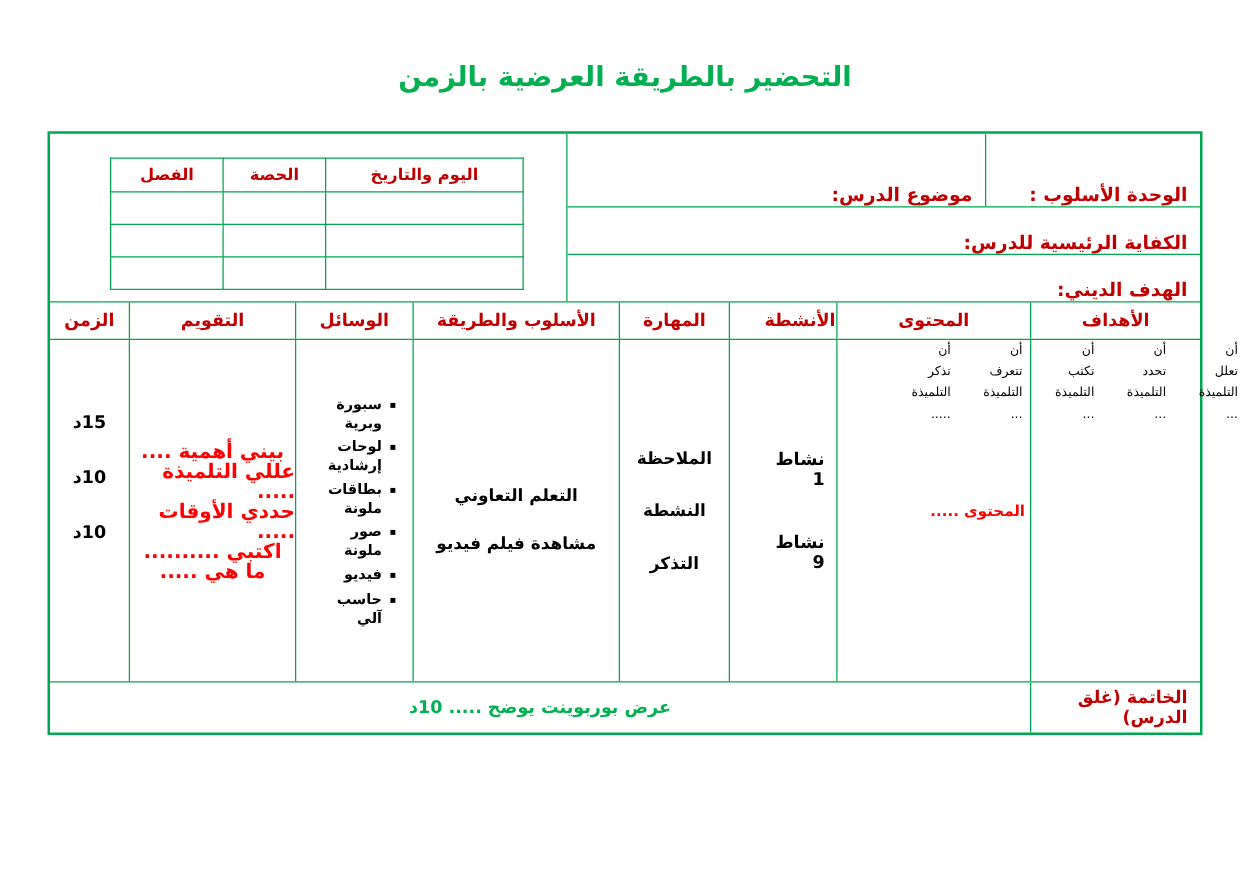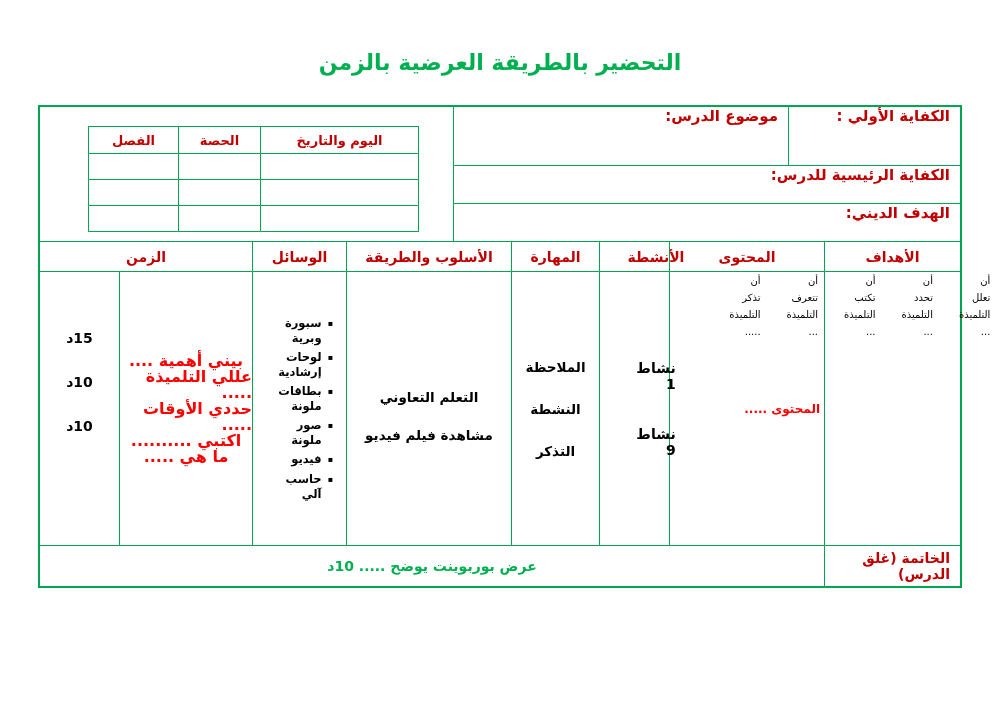--- a/index.html
+++ b/index.html
@@ -27,21 +27,21 @@
   }
   .outer{
     width:924px;
     margin:0 auto;
     border:2px solid var(--green);
   }
   
   .top{display:flex;height:135px;border-bottom:1px solid var(--green);}
   .labels-area{width:507px;border-left:1px solid var(--green);display:flex;flex-direction:column;}
   .labels-row1{display:flex;height:59px;border-bottom:1px solid var(--green);}
-  .cell{display:flex;align-items:flex-start;padding:0 10px;color:var(--dark-red);font-weight:bold;font-size:15px;}
+  .cell{display:flex;align-items:flex-end;padding:0 10px;color:var(--dark-red);font-weight:bold;font-size:15px;}
   .unit-cell{width:172px;border-left:1px solid var(--green);}
   .topic-cell{flex:1;}
   .labels-row2{height:38px;border-bottom:1px solid var(--green);}
   .labels-row3{flex:1;}
   .schedule-area{flex:1;padding:19px 34px 0 0;}
   table.schedule{border-collapse:collapse;width:330px;table-layout:fixed;}
   table.schedule th,table.schedule td{border:1px solid var(--green);}
   table.schedule th{height:27px;color:var(--dark-red);font-weight:bold;font-size:13px;text-align:center;}
   table.schedule td{height:26px;}
   .col-day{width:158px;}
@@ -50,21 +50,21 @@
   
   .grid-header{display:flex;height:30px;border-bottom:1px solid var(--green);}
   .grid-body{display:flex;height:274px;border-bottom:1px solid var(--green);}
   .grid-footer{display:flex;height:40px;}
   .gcell{border-left:1px solid var(--green);}
   .grid-header > .gcell:last-child,
   .grid-body  > .gcell:last-child,
   .grid-footer> .gcell:last-child{border-left:none;}
   .hcell{display:flex;align-items:center;justify-content:center;color:var(--dark-red);font-weight:bold;font-size:14px;}
   .w-obj{width:136px;}
-  .w-cont{width:155px;}
+  .w-cont{width:155px;margin-left:16px;}
   .w-act{width:70px;padding-left:43px;}
   .w-skill{width:88px;}
   .w-meth{width:165px;}
   .w-tools{width:94px;}
   .w-eval{width:133px;}
   .w-time{flex:1;}
   
   .objectives{display:flex;justify-content:center;padding-right:8px;font-size:10px;line-height:17px;color:#000;gap:26px;}
   .content-cell{display:flex;align-items:center;padding-right:4px;}
   .content-cell .red-text{color:var(--red);font-weight:bold;font-size:12px;}
@@ -87,21 +87,21 @@
 <div class="page">
 
   <div class="title">التحضير بالطريقة العرضية بالزمن</div>
 
   <div class="outer">
 
     <div class="top">
       <div class="labels-area">
         <div class="labels-row1">
           <div class="cell unit-cell">
-            <span>الكفاية الأولي :</span>
+            <span>الوحدة الأسلوب :</span>
           </div>
           <div class="cell topic-cell">
             <span>موضوع الدرس:</span>
           </div>
         </div>
         <div class="cell labels-row2">
           <span>الكفاية الرئيسية للدرس:</span>
         </div>
         <div class="cell labels-row3">
           <span>الهدف الديني:</span>
@@ -138,20 +138,21 @@
       </div>
     </div>
 
     <div class="grid-header">
       <div class="gcell hcell w-obj">الأهداف</div>
       <div class="gcell hcell w-cont">المحتوى</div>
       <div class="gcell hcell w-act">الأنشطة</div>
       <div class="gcell hcell w-skill">المهارة</div>
       <div class="gcell hcell w-meth">الأسلوب والطريقة</div>
       <div class="gcell hcell w-tools">الوسائل</div>
+      <div class="gcell hcell w-eval">التقويم</div>
       <div class="gcell hcell w-time">الزمن</div>
     </div>
 
     <div class="grid-body">
 
       <div class="gcell w-obj objectives">
         <div>أن تبين التلميذة ...</div>
         <div>أن تعلل التلميذة ...</div>
         <div>أن تحدد التلميذة ...</div>
         <div>أن تكتب التلميذة ...</div>

